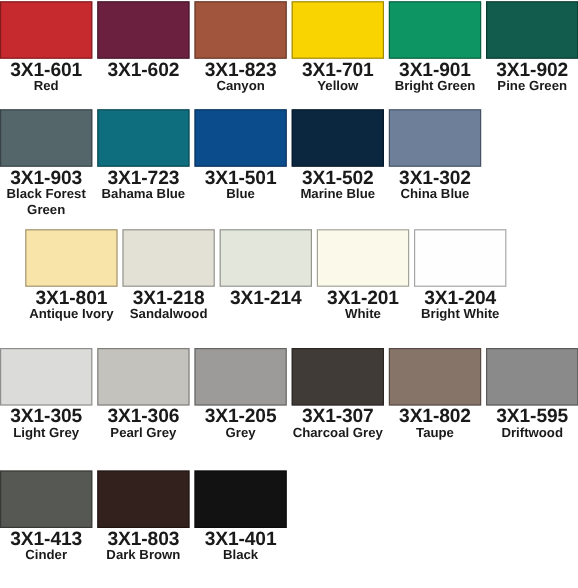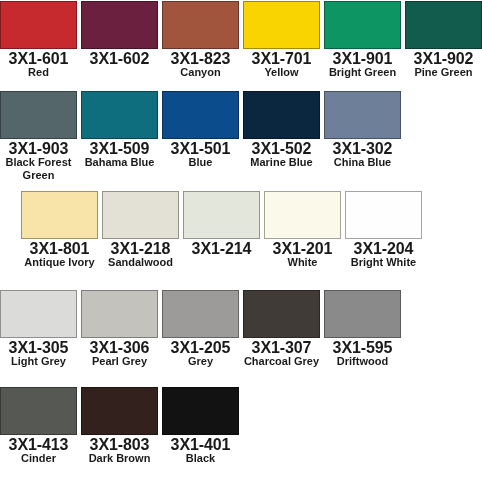--- a/index.html
+++ b/index.html
@@ -73,21 +73,21 @@
   .swatch-row.r0 { margin-top: 0px; }
   .swatch-row.r1 { margin-top: 8px; }
   .swatch-row.r2 { margin-top: 3px; padding-left: 21px; }
   .swatch-row.r3 { margin-top: 3px; }
   .swatch-row.r4 { margin-top: 4px; }
 
   .swatch-row.r0 .swatch-cell { height: 82px; }
   .swatch-row.r1 .swatch-cell { height: 97px; }
   .swatch-row.r2 .swatch-cell { height: 96px; }
   .swatch-row.r3 .swatch-cell { height: 93px; }
-  .swatch-row.r4 .swatch-cell { height: 88px; }
+  .swatch-row.r4 .swatch-cell { height: 88px; justify-content: center; }
 </style>
 </head>
 <body>
 
 <div id="swatch-grid">
     <div class="swatch-row r0">
       <div class="swatch-cell">
         <div class="swatch-chip" title="Red" style="background: rgb(198, 42, 46);"></div>
         <div class="swatch-label">
           <span class="swatch-code">3X1-601</span>
@@ -133,21 +133,21 @@
       <div class="swatch-cell">
         <div class="swatch-chip" title="Black Forest Green" style="background: rgb(85, 102, 107);"></div>
         <div class="swatch-label">
           <span class="swatch-code">3X1-903</span>
           <span class="swatch-name">Black Forest Green</span>
         </div>
       </div>
       <div class="swatch-cell">
         <div class="swatch-chip" title="Bahama Blue" style="background: rgb(14, 110, 126);"></div>
         <div class="swatch-label">
-          <span class="swatch-code">3X1-509</span>
+          <span class="swatch-code">3X1-723</span>
           <span class="swatch-name">Bahama Blue</span>
         </div>
       </div>
       <div class="swatch-cell">
         <div class="swatch-chip" title="Blue" style="background: rgb(11, 76, 140);"></div>
         <div class="swatch-label">
           <span class="swatch-code">3X1-501</span>
           <span class="swatch-name">Blue</span>
         </div>
       </div>
@@ -225,20 +225,27 @@
         </div>
       </div>
       <div class="swatch-cell">
         <div class="swatch-chip" title="Charcoal Grey" style="background: rgb(65, 59, 55);"></div>
         <div class="swatch-label">
           <span class="swatch-code">3X1-307</span>
           <span class="swatch-name">Charcoal Grey</span>
         </div>
       </div>
       <div class="swatch-cell">
+        <div class="swatch-chip" title="Taupe" style="background: rgb(135, 116, 105);"></div>
+        <div class="swatch-label">
+          <span class="swatch-code">3X1-802</span>
+          <span class="swatch-name">Taupe</span>
+        </div>
+      </div>
+      <div class="swatch-cell">
         <div class="swatch-chip" title="Driftwood" style="background: rgb(138, 138, 138);"></div>
         <div class="swatch-label">
           <span class="swatch-code">3X1-595</span>
           <span class="swatch-name">Driftwood</span>
         </div>
       </div>
     </div>
     <div class="swatch-row r4">
       <div class="swatch-cell">
         <div class="swatch-chip" title="Cinder" style="background: rgb(86, 88, 83);"></div>

